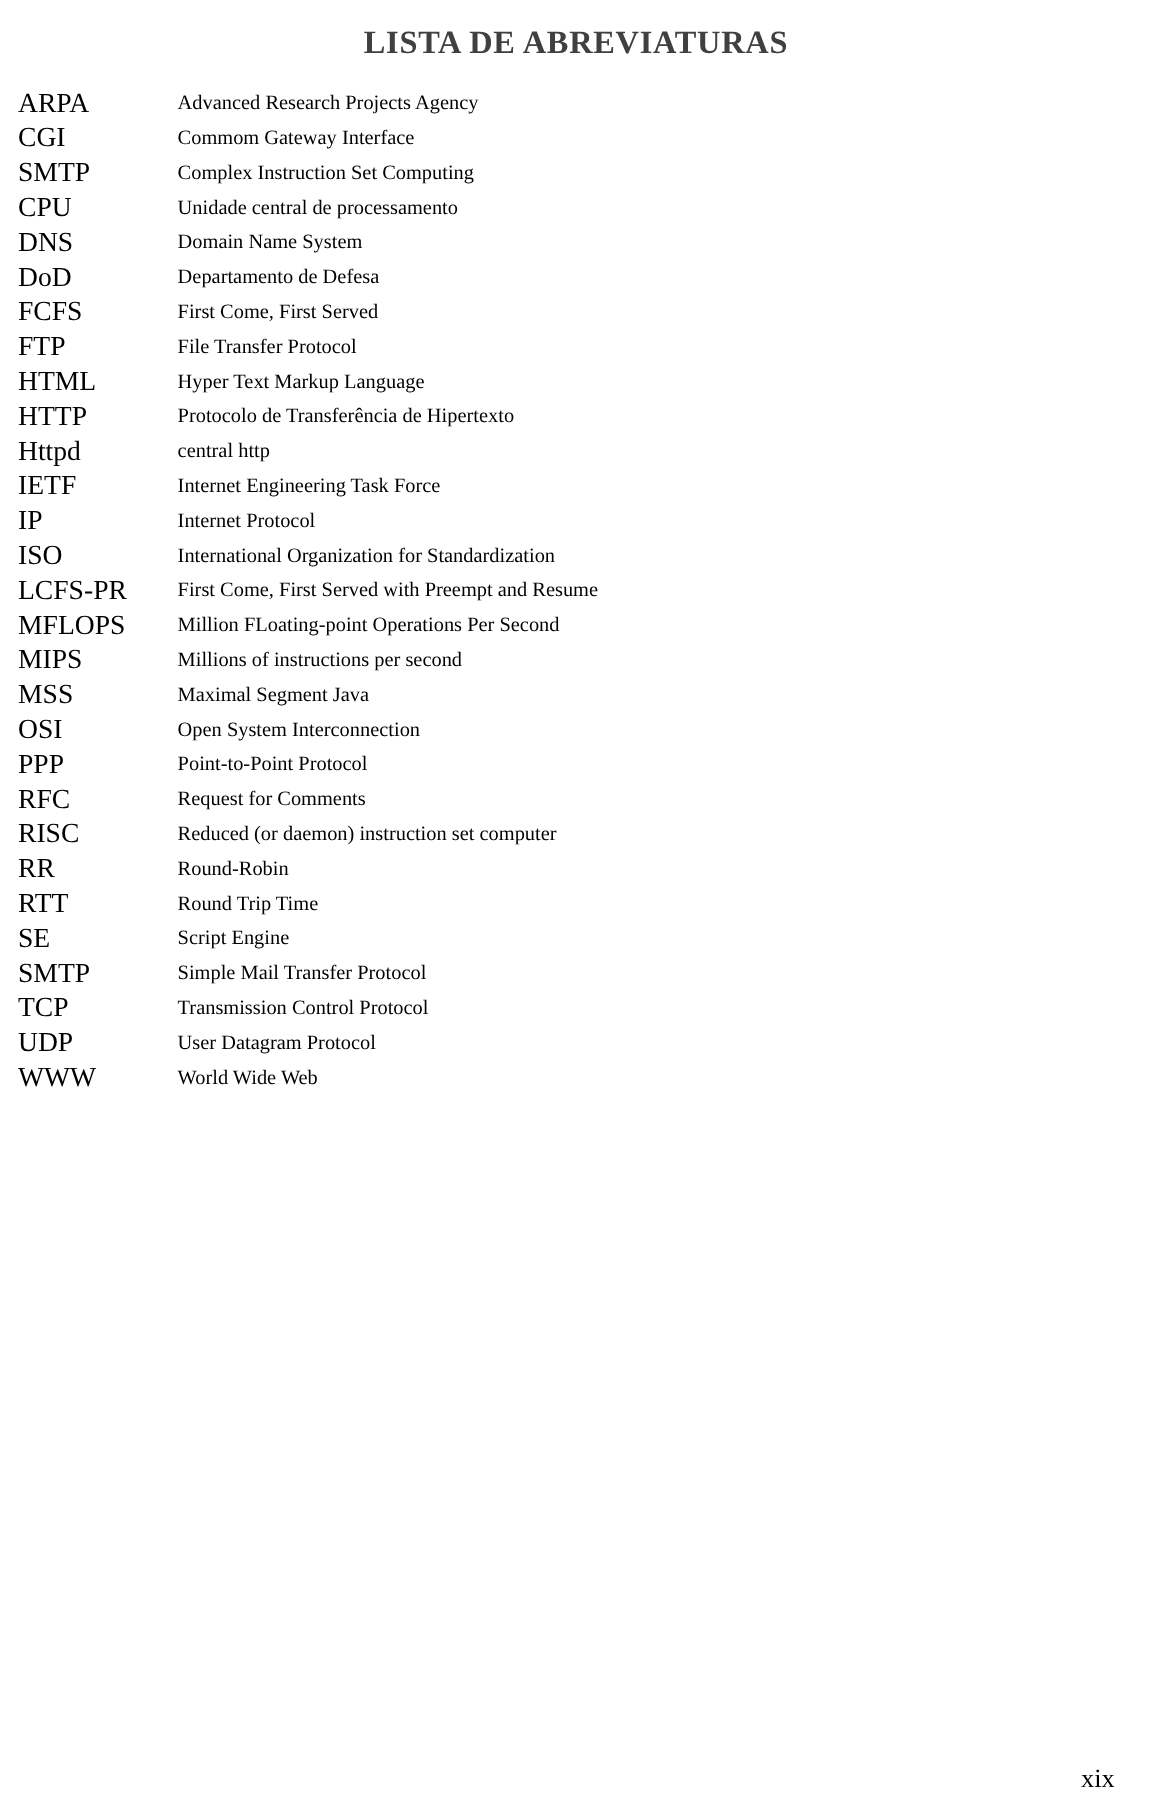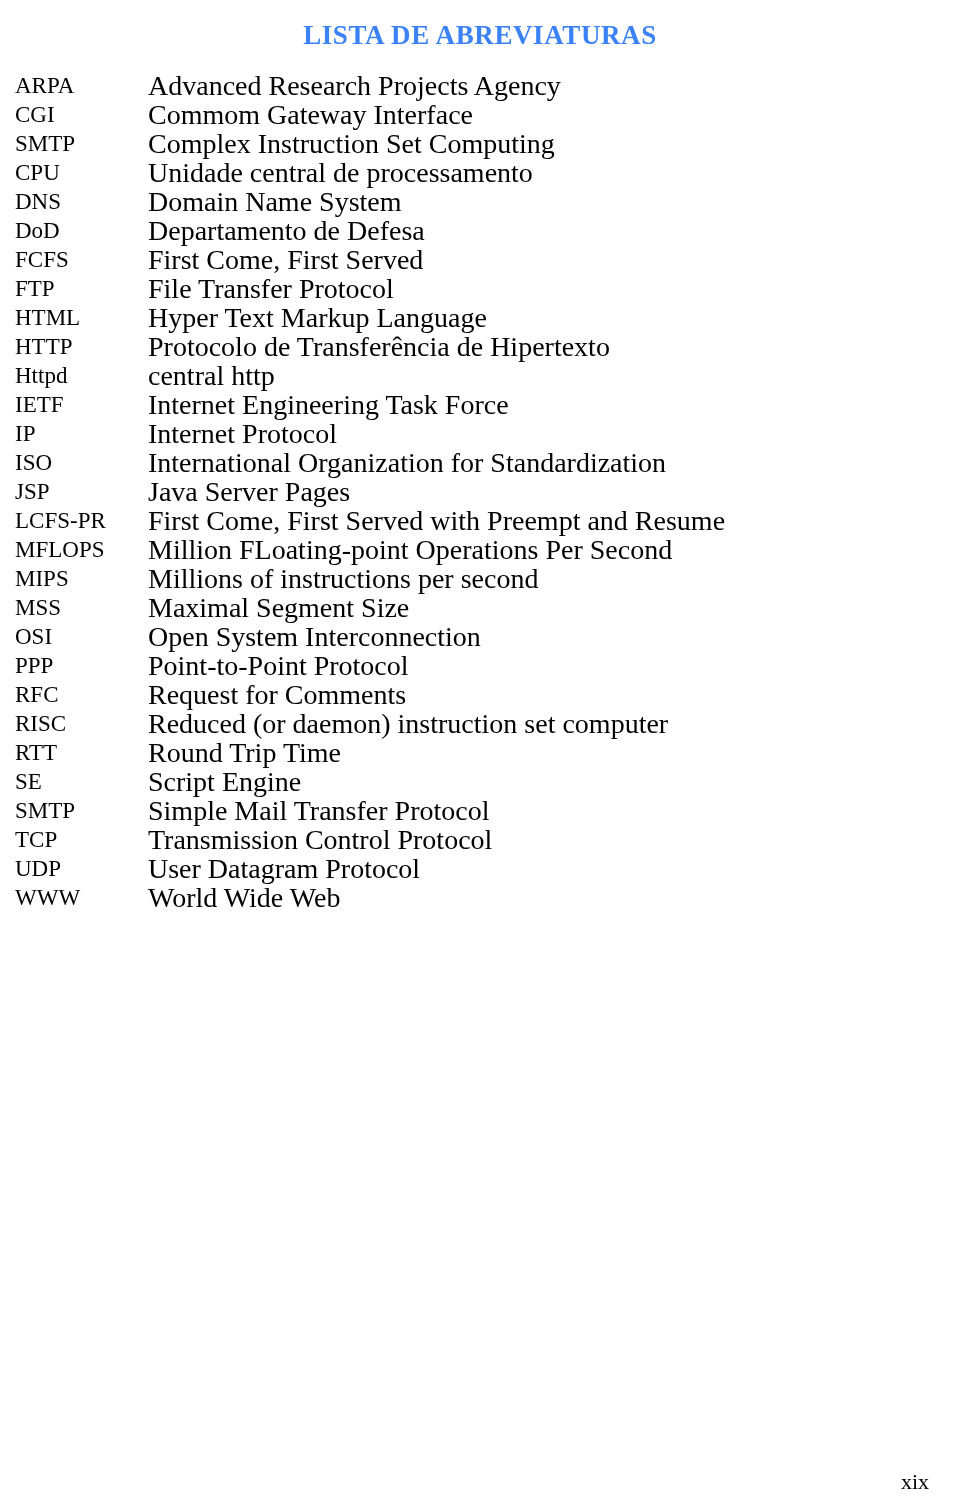--- a/index.html
+++ b/index.html
@@ -23,21 +23,21 @@
     left: 0;
     top: 2px;
     width: 960px;
     text-align: center;
     font-family: "Liberation Serif", "DejaVu Serif", serif;
     font-weight: bold;
     font-size: 27px;
     line-height: 30px;
     font-variant: small-caps;
     letter-spacing: 0.6px;
-    color: #3b82f6;
+    color: #404040;
     white-space: pre;
   }
 
   
   .abbrev-list {
     position: absolute;
     left: 0;
     top: 71px;
     width: 960px;
   }
@@ -52,21 +52,21 @@
     width: 148px;
     padding-left: 15px;
     box-sizing: border-box;
     font-size: 23px;
     line-height: 29px;
     vertical-align: top;
     white-space: pre;
   }
   .abbrev-def {
     display: inline-block;
-    font-size: 28px;
+    font-size: 17px;
     line-height: 29px;
     vertical-align: top;
     white-space: pre;
   }
 
   
   .page-number {
     position: absolute;
     right: 31px;
     bottom: 16px;
@@ -91,29 +91,29 @@
       <div class="abbrev-row"><span class="abbrev-term">DNS</span><span class="abbrev-def">Domain Name System</span></div>
       <div class="abbrev-row"><span class="abbrev-term">DoD</span><span class="abbrev-def">Departamento de Defesa</span></div>
       <div class="abbrev-row"><span class="abbrev-term">FCFS</span><span class="abbrev-def">First Come, First Served</span></div>
       <div class="abbrev-row"><span class="abbrev-term">FTP</span><span class="abbrev-def">File Transfer Protocol</span></div>
       <div class="abbrev-row"><span class="abbrev-term">HTML</span><span class="abbrev-def">Hyper Text Markup Language</span></div>
       <div class="abbrev-row"><span class="abbrev-term">HTTP</span><span class="abbrev-def">Protocolo de Transferência de Hipertexto</span></div>
       <div class="abbrev-row"><span class="abbrev-term">Httpd</span><span class="abbrev-def">central http</span></div>
       <div class="abbrev-row"><span class="abbrev-term">IETF</span><span class="abbrev-def">Internet Engineering Task Force</span></div>
       <div class="abbrev-row"><span class="abbrev-term">IP</span><span class="abbrev-def">Internet Protocol</span></div>
       <div class="abbrev-row"><span class="abbrev-term">ISO</span><span class="abbrev-def">International Organization for Standardization</span></div>
-      <div class="abbrev-row"><span class="abbrev-term">JSP</span><span class="abbrev-def">Java Server Pages</span></div>
       <div class="abbrev-row"><span class="abbrev-term">LCFS-PR</span><span class="abbrev-def">First Come, First Served with Preempt and Resume</span></div>
       <div class="abbrev-row"><span class="abbrev-term">MFLOPS</span><span class="abbrev-def">Million FLoating-point Operations Per Second</span></div>
       <div class="abbrev-row"><span class="abbrev-term">MIPS</span><span class="abbrev-def">Millions of instructions per second</span></div>
-      <div class="abbrev-row"><span class="abbrev-term">MSS</span><span class="abbrev-def">Maximal Segment Size</span></div>
+      <div class="abbrev-row"><span class="abbrev-term">MSS</span><span class="abbrev-def">Maximal Segment Java</span></div>
       <div class="abbrev-row"><span class="abbrev-term">OSI</span><span class="abbrev-def">Open System Interconnection</span></div>
       <div class="abbrev-row"><span class="abbrev-term">PPP</span><span class="abbrev-def">Point-to-Point Protocol</span></div>
       <div class="abbrev-row"><span class="abbrev-term">RFC</span><span class="abbrev-def">Request for Comments</span></div>
       <div class="abbrev-row"><span class="abbrev-term">RISC</span><span class="abbrev-def">Reduced (or daemon) instruction set computer</span></div>
+      <div class="abbrev-row"><span class="abbrev-term">RR</span><span class="abbrev-def">Round-Robin</span></div>
       <div class="abbrev-row"><span class="abbrev-term">RTT</span><span class="abbrev-def">Round Trip Time</span></div>
       <div class="abbrev-row"><span class="abbrev-term">SE</span><span class="abbrev-def">Script Engine</span></div>
       <div class="abbrev-row"><span class="abbrev-term">SMTP</span><span class="abbrev-def">Simple Mail Transfer Protocol</span></div>
       <div class="abbrev-row"><span class="abbrev-term">TCP</span><span class="abbrev-def">Transmission Control Protocol</span></div>
       <div class="abbrev-row"><span class="abbrev-term">UDP</span><span class="abbrev-def">User Datagram Protocol</span></div>
       <div class="abbrev-row"><span class="abbrev-term">WWW</span><span class="abbrev-def">World Wide Web</span></div>
     </div>
 
   <div class="page-number">xix</div>
 

